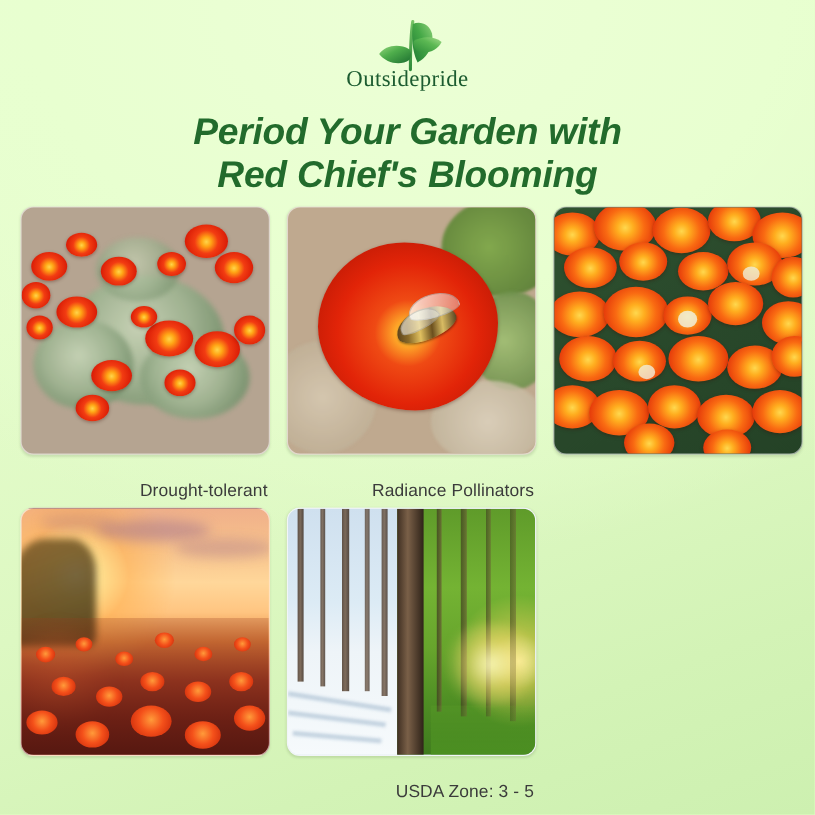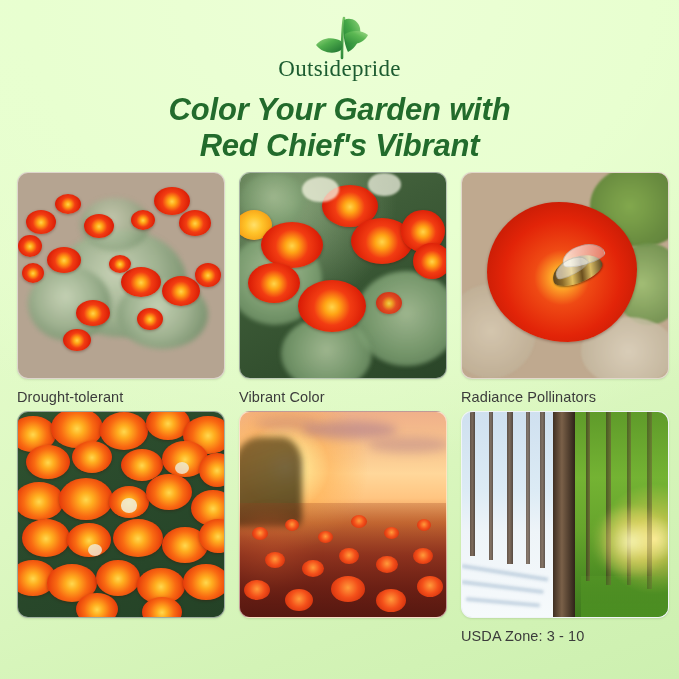--- a/index.html
+++ b/index.html
@@ -40,21 +40,21 @@
     transform: translateX(-50%);
     width: 96px;
     height: 52px;
   }
   .logo-word {
     position: absolute;
     left: 0;
     top: 49px;
     width: 679px;
     font-family: "Liberation Serif", serif;
-    font-size: 23px;
+    font-size: 19px;
     letter-spacing: 0.3px;
     color: #1c5c30;
     line-height: 1;
   }
 
   
   .headline {
     position: absolute;
     top: 92px;
     left: 0;
@@ -85,22 +85,22 @@
     position: relative;
     width: 206px;
     height: 205px;
     border-radius: 11px;
     overflow: hidden;
     border: 1px solid rgba(255,255,255,0.55);
     box-shadow: 0 1px 2px rgba(90,110,70,0.18);
     background: #caa98a;
   }
   .caption {
-    margin-top: 10px;
-    text-align: left;
+    margin-top: 22px;
+    text-align: right;
     font-size: 14.5px;
     color: #3b3b3b;
     line-height: 1.2;
     letter-spacing: 0.1px;
   }
 
   
   .layer { position: absolute; inset: 0; }
   .bloom {
     position: absolute;
@@ -259,22 +259,22 @@
       </defs>
       <path d="M50 50 C50 36 50 22 52 10" stroke="url(#stemG)" stroke-width="2.6" fill="none" stroke-linecap="round"></path>
       <path d="M52 12 C50 30 54 40 56 44 C64 40 70 30 68 20 C66 12 58 9 52 12 Z" fill="url(#lgA)"></path>
       <path d="M53 26 C60 22 70 22 76 27 C72 35 62 38 55 34 C53 32 52 28 53 26 Z" fill="url(#lgB)"></path>
       <path d="M49 33 C40 28 29 30 24 37 C30 45 42 47 49 42 C51 39 51 35 49 33 Z" fill="url(#lgC)"></path>
     </svg>
     <div class="logo-word">Outsidepride</div>
   </div>
 
   <div class="headline">
-    <span class="line">Color Your Garden with</span>
-    <span class="line">Red Chief's Vibrant</span>
+    <span class="line">Period Your Garden with</span>
+    <span class="line">Red Chief's Blooming</span>
   </div>
 
   <div class="grid">
 
     <div class="cell">
       <div class="photo p1">
         <div class="layer">
           <div class="silver" style="left:18%;top:28%;width:64%;height:52%;"></div>
           <div class="silver" style="left:5%;top:46%;width:40%;height:36%;"></div>
           <div class="silver" style="left:48%;top:52%;width:44%;height:34%;"></div>
@@ -293,42 +293,20 @@
           <div class="bloom" style="left:86%;top:44%;width:26px;height:24px;"></div>
           <div class="bloom" style="left:28%;top:62%;width:34px;height:26px;"></div>
           <div class="bloom" style="left:58%;top:66%;width:26px;height:22px;"></div>
           <div class="bloom" style="left:22%;top:76%;width:28px;height:22px;"></div>
           <div class="bloom" style="left:44%;top:40%;width:22px;height:18px;"></div>
         </div>
       </div>
       <div class="caption">Drought-tolerant</div>
     </div>
 
-    <div class="cell">
-      <div class="photo p2">
-        <div class="layer">
-          <div class="fern" style="left:-6%;top:30%;width:46%;height:44%;"></div>
-          <div class="fern" style="left:56%;top:48%;width:50%;height:46%;"></div>
-          <div class="fern" style="left:20%;top:70%;width:44%;height:36%;"></div>
-          <div class="fern" style="left:0%;top:0%;width:32%;height:26%;opacity:.55;"></div>
-          <div class="bloom" style="left:-2%;top:18%;width:36px;height:30px;background:radial-gradient(circle at 50% 50%,#ffe06a 0%,#ffc42a 35%,#f7a317 70%,#e08a0e 100%);"></div>
-          <div class="bloom" style="left:10%;top:24%;width:62px;height:46px;"></div>
-          <div class="bloom" style="left:4%;top:44%;width:52px;height:40px;"></div>
-          <div class="bloom" style="left:40%;top:6%;width:56px;height:42px;"></div>
-          <div class="bloom" style="left:54%;top:22%;width:62px;height:46px;"></div>
-          <div class="bloom" style="left:78%;top:18%;width:44px;height:42px;"></div>
-          <div class="bloom" style="left:84%;top:34%;width:38px;height:36px;"></div>
-          <div class="bloom" style="left:28%;top:52%;width:68px;height:52px;"></div>
-          <div class="bloom" style="left:66%;top:58%;width:26px;height:22px;opacity:.85;"></div>
-          <div class="leafy" style="left:30%;top:2%;width:18%;height:12%;background:rgba(245,245,225,0.75);"></div>
-          <div class="leafy" style="left:62%;top:0%;width:16%;height:11%;background:rgba(248,248,232,0.7);"></div>
-        </div>
-      </div>
-      <div class="caption">Vibrant Color</div>
-    </div>
 
     <div class="cell">
       <div class="photo p3">
         <div class="layer">
           <div class="leafy" style="left:62%;top:-4%;width:48%;height:40%;background:radial-gradient(circle at 40% 50%,#7fa84a,#4d7030);opacity:.95;"></div>
           <div class="leafy" style="left:74%;top:34%;width:34%;height:40%;background:radial-gradient(circle at 40% 50%,#9fbf72,#5d8040);opacity:.9;"></div>
           <div class="leafy" style="left:-8%;top:54%;width:44%;height:46%;background:radial-gradient(circle at 50% 50%,#d7cbb4,#b7a78d);opacity:.85;"></div>
           <div class="leafy" style="left:58%;top:70%;width:46%;height:34%;background:radial-gradient(circle at 50% 50%,#e0d6c2,#bdb096);opacity:.8;"></div>
           <div class="bloom" style="left:12%;top:14%;width:150px;height:140px;border-radius:48% 52% 46% 54% / 50% 48% 52% 50%;background:radial-gradient(circle at 50% 54%,#ffd96a 0%,#ffae2a 9%,#ef4a14 26%,#e22408 55%,#c01a05 82%,#9e1404 100%);"></div>
           <div class="bee-body" style="left:43%;top:41%;width:52px;height:26px;transform:rotate(-22deg);"></div>
@@ -420,17 +398,17 @@
           <div class="trunk" style="left:38%;width:5px;bottom:24%;opacity:.8;"></div>
           <div class="trunk" style="left:44%;width:22px;bottom:0;background:linear-gradient(90deg,#3f2f22 0%,#7a6048 40%,#2f2319 100%);"></div>
           <div class="trunk" style="left:60%;width:4px;bottom:18%;background:linear-gradient(90deg,#3c3a1e,#6a6235);opacity:.75;"></div>
           <div class="trunk" style="left:70%;width:5px;bottom:16%;background:linear-gradient(90deg,#3c3a1e,#6a6235);opacity:.7;"></div>
           <div class="trunk" style="left:80%;width:4px;bottom:16%;background:linear-gradient(90deg,#3c3a1e,#6a6235);opacity:.6;"></div>
           <div class="trunk" style="left:90%;width:5px;bottom:14%;background:linear-gradient(90deg,#3c3a1e,#6a6235);opacity:.55;"></div>
           <div class="grass-blade" style="left:58%;bottom:0;width:44%;height:20%;background:linear-gradient(180deg,rgba(110,180,50,0.15),rgba(80,150,35,0.75));"></div>
           <div style="position:absolute;right:-4%;top:46%;width:44%;height:34%;border-radius:50%;background:radial-gradient(circle,rgba(255,250,190,0.9) 0%,rgba(255,225,120,0.45) 35%,rgba(255,220,110,0) 70%);filter:blur(3px);"></div>
         </div>
       </div>
-      <div class="caption">USDA Zone: 3 - 10</div>
+      <div class="caption">USDA Zone: 3 - 5</div>
     </div>
 
   </div>
 </div>
 
 </body></html>

